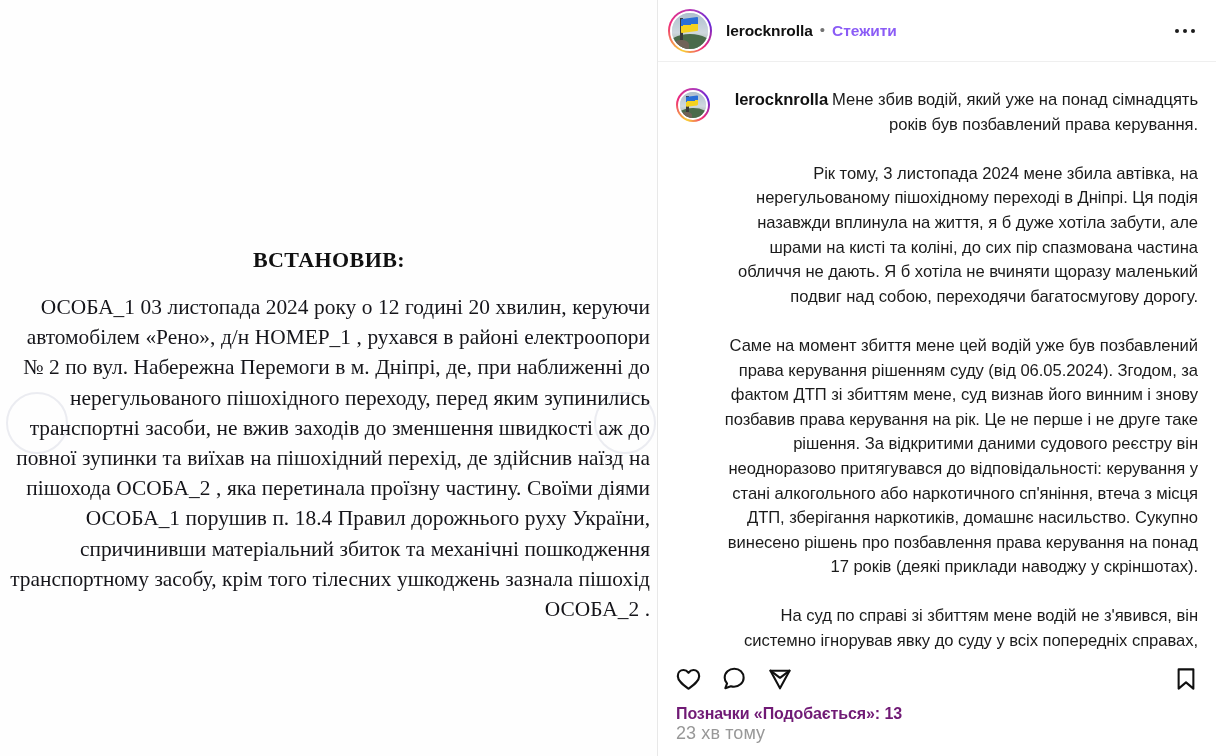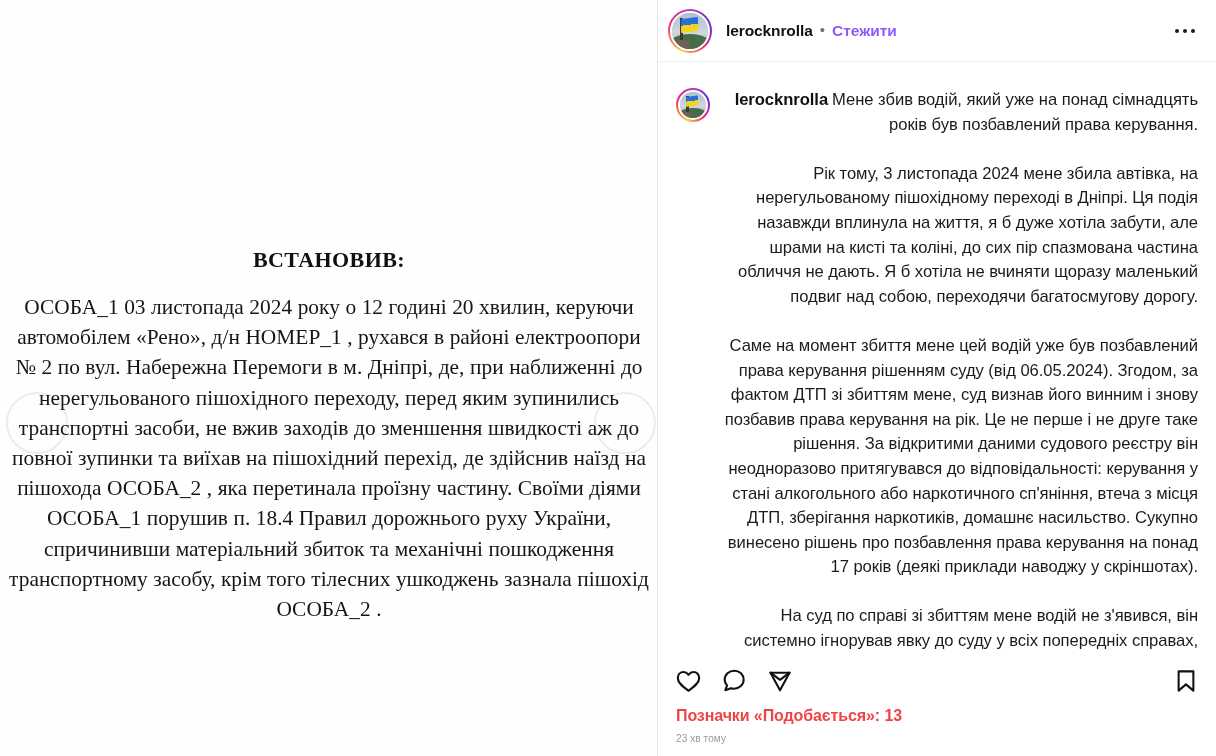--- a/index.html
+++ b/index.html
@@ -69,21 +69,21 @@
     top: 292px;
     font-family: "Liberation Serif", serif;
     font-size: 21.4px;
     line-height: 30.2px;
     color: #15151a;
     text-align: justify;
     text-justify: inter-word;
     word-spacing: 0.2px;
   }
   .doc-body p { margin: 0; text-indent: 0; }
-  .doc-body p:last-child { text-align: center; }
+  .doc-body p:last-child { text-align: right; }
 
   
   .side-pane {
     width: 558px;
     height: 756px;
     background: #ffffff;
     display: flex;
     flex-direction: column;
     flex: 0 0 558px;
     position: relative;
@@ -217,28 +217,27 @@
     margin-right: 4px;
     margin-left: -8px;
   }
   .act-btn + .act-btn { margin-left: 2px; }
   .act-spacer { flex: 1 1 auto; }
   .act-btn.save { margin-right: -8px; margin-left: 0; }
 
   .likes-line {
     font-size: 16px;
     font-weight: bold;
-    color: #ef4444;
+    color: #701a75;
     margin-top: 4px;
     letter-spacing: -0.1px;
   }
   .time-line {
-    font-size: 10px;
+    font-size: 18px;
     color: #989898;
-    margin-top: 8px;
     padding-bottom: 12px;
     letter-spacing: 0.1px;
   }
 
   svg { display: block; }
 </style>
 </head>
 <body>
 
 <div id="app">

